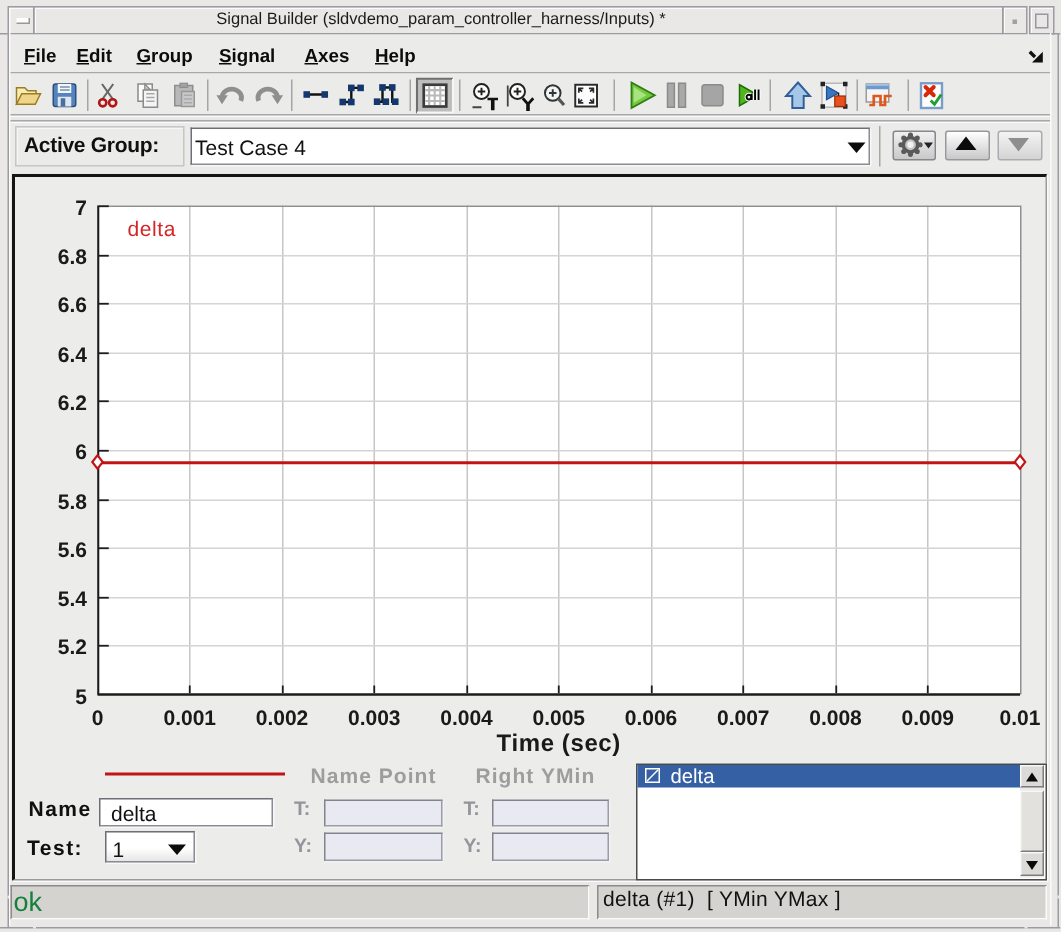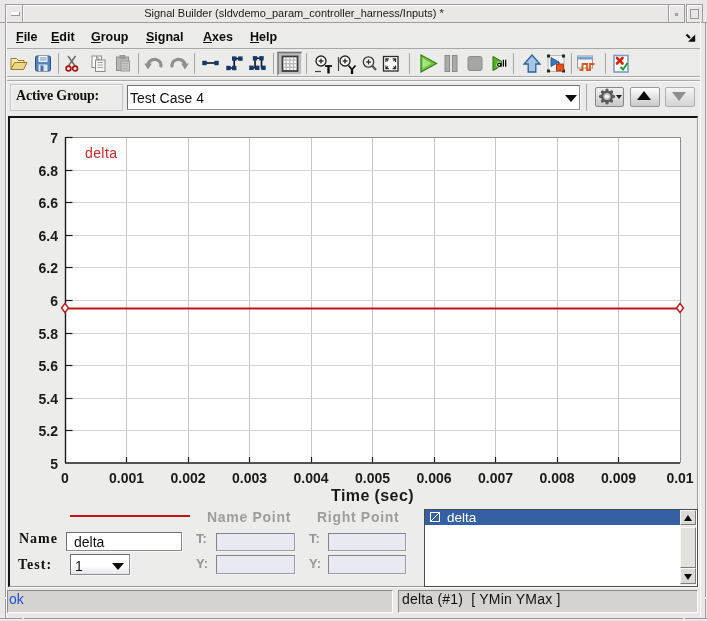--- a/index.html
+++ b/index.html
@@ -1,21 +1,21 @@
 <!DOCTYPE html>
 <html><head>
 <meta charset="utf-8">
 <style>
   html,body{margin:0;padding:0;}
   body{width:707px;height:621px;overflow:hidden;background:#e9e8e6;
        font-family:"Liberation Sans",sans-serif;position:relative;transform:translateZ(0);}
   .abs{position:absolute;}
   .tbox{position:absolute;border:1px solid #9b9ba1;box-shadow:inset 1px 1px 0 #fbfbfb;}
   .sep{position:absolute;width:1px;background:#a7a7ab;}
-  .lbl{position:absolute;font-weight:bold;font-size:13px;color:#101010;font-family:Liberation Serif, serif;}
+  .lbl{position:absolute;font-weight:bold;font-size:13px;color:#101010;}
   .glbl{position:absolute;font-weight:bold;font-size:13px;color:#94949c;}
   .inp{position:absolute;background:#fff;border:1px solid #8b8b93;
        border-top-color:#6e6e76;border-left-color:#6e6e76;
        box-shadow:1px 1px 0 #f8f8f8;font-size:13px;color:#111;}
   .dinp{position:absolute;background:#e9e9f1;border:1px solid #9c9ca8;
         border-top-color:#83838f;border-left-color:#83838f;box-shadow:1px 1px 0 #f2f2f2;}
   .btn{position:absolute;border:1px solid #97979d;border-radius:2px;}
 </style>
 </head>
 <body>
@@ -386,21 +386,21 @@
 
   <line x1="57" y1="192.5" x2="672" y2="192.5" stroke="#c11414" stroke-width="2"></line>
   <g fill="#ffffff" stroke="#c11414" stroke-width="1.4">
     <path d="M 57,187.5 L 60.5,192 L 57,196.5 L 53.5,192 Z"></path>
     <path d="M 672,187.5 L 675.5,192 L 672,196.5 L 668.5,192 Z"></path>
   </g>
 </svg>
 
 <div class="abs" style="left:70px;top:515px;width:120px;height:2px;background:#c11414;"></div>
 <div class="glbl" style="left:207px;top:509px;font-size:14px;letter-spacing:0.7px;color:#9d9d9d;">Name Point</div>
-<div class="glbl" style="left:317px;top:509px;font-size:14px;letter-spacing:0.7px;color:#9d9d9d;">Right Point</div>
+<div class="glbl" style="left:317px;top:509px;font-size:14px;letter-spacing:0.7px;color:#9d9d9d;">Right YMin</div>
 <div class="lbl" style="left:19px;top:531px;font-size:14px;letter-spacing:1px;">Name</div>
 <div class="inp" style="left:66px;top:532px;width:114px;height:17px;"></div>
 <div class="abs" style="left:74px;top:534px;font-size:14px;color:#111;">delta</div>
 <div class="lbl" style="left:18px;top:557px;font-size:14px;letter-spacing:1px;">Test:</div>
 <div class="inp" style="left:70px;top:554px;width:58px;height:19px;background:linear-gradient(#ffffff 55%,#e6e6e6);"></div>
 <div class="abs" style="left:75px;top:558px;font-size:14px;color:#111;">1</div>
 <div class="abs" style="left:112px;top:563px;width:0;height:0;border-left:6.5px solid transparent;border-right:6.5px solid transparent;border-top:7px solid #0c0c0c;"></div>
 <div class="glbl" style="left:196px;top:531px;">T:</div>
 <div class="dinp" style="left:216px;top:533px;width:77px;height:16px;"></div>
 <div class="glbl" style="left:309px;top:531px;">T:</div>
@@ -420,15 +420,15 @@
 <div class="abs" style="left:447px;top:510px;font-size:13.5px;color:#fff;">delta</div>
 
 <div class="abs" style="left:680px;top:510px;width:16px;height:75px;background:#eceae8;"></div>
 <div class="abs" style="left:680px;top:510px;width:14px;height:13px;background:#dbdad7;border:1px solid #f8f8f8;border-right-color:#7c7c7c;border-bottom-color:#7c7c7c;"></div>
 <div class="abs" style="left:684px;top:515px;width:0;height:0;border-left:4px solid transparent;border-right:4px solid transparent;border-bottom:6px solid #0a0a0a;"></div>
 <div class="abs" style="left:680px;top:527px;width:14px;height:39px;background:#e2e1de;border:1px solid #f8f8f8;border-right-color:#7c7c7c;border-bottom-color:#7c7c7c;"></div>
 <div class="abs" style="left:680px;top:568px;width:14px;height:14px;background:#dbdad7;border:1px solid #f8f8f8;border-right-color:#7c7c7c;border-bottom-color:#7c7c7c;"></div>
 <div class="abs" style="left:684px;top:574px;width:0;height:0;border-left:4px solid transparent;border-right:4px solid transparent;border-top:6px solid #0a0a0a;"></div>
 
 <div class="abs" style="left:7px;top:590px;width:386px;height:23px;background:#d5d3cf;border:1px solid #8b8b8b;border-bottom-color:#fbfbfb;border-right-color:#fbfbfb;box-sizing:border-box;"></div>
-<div class="abs" style="left:9px;top:591px;font-size:14px;color:#1d4ed8;">ok</div>
+<div class="abs" style="left:9px;top:591px;font-size:18px;color:#15803d;">ok</div>
 <div class="abs" style="left:398px;top:590px;width:300px;height:23px;background:#d5d3cf;border:1px solid #8b8b8b;border-bottom-color:#fbfbfb;border-right-color:#fbfbfb;box-sizing:border-box;"></div>
 <div class="abs" style="left:402px;top:591px;font-size:14px;letter-spacing:0.2px;color:#111;">delta (#1)&nbsp; [ YMin YMax ]</div>
 
 </body></html>

